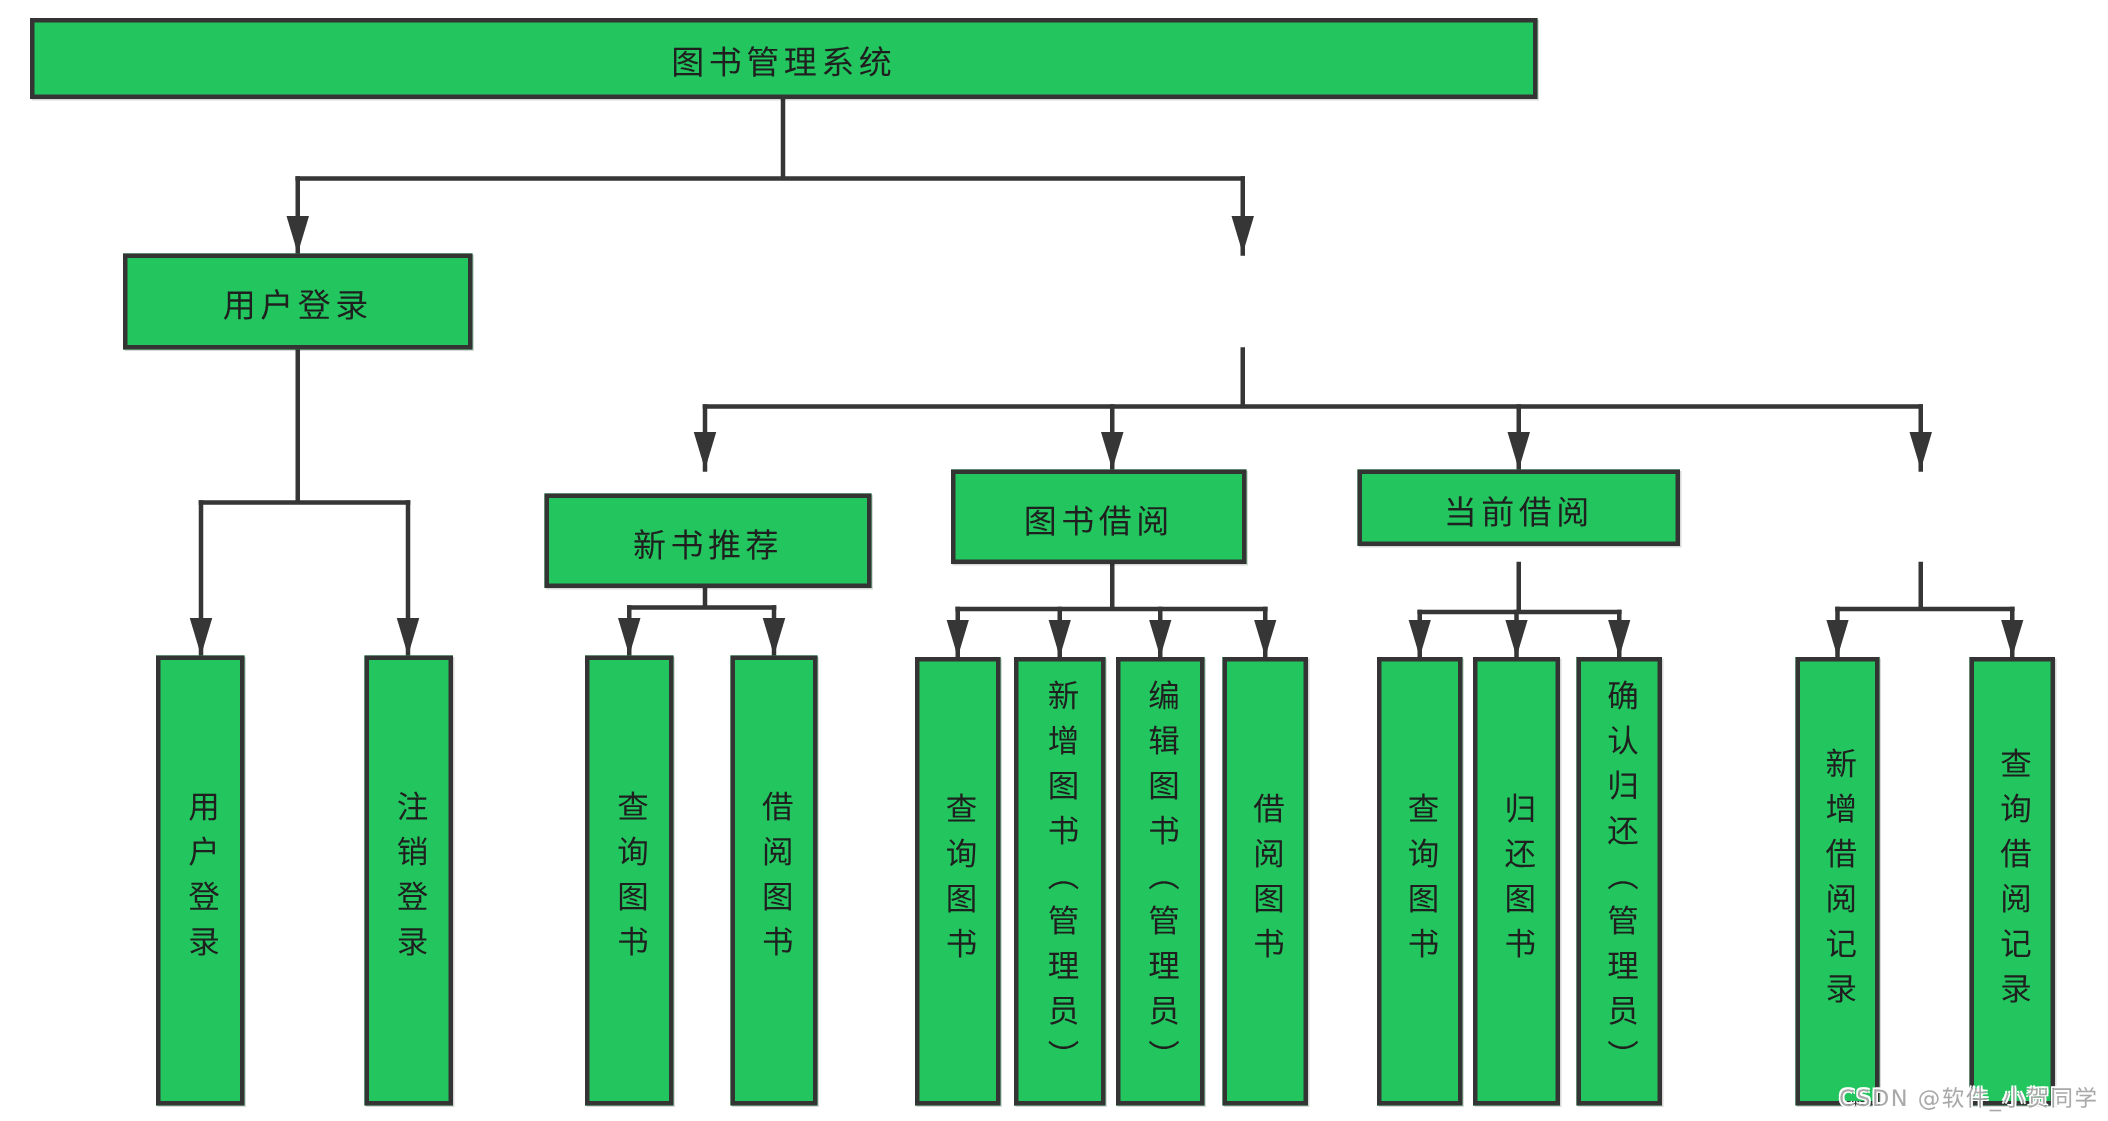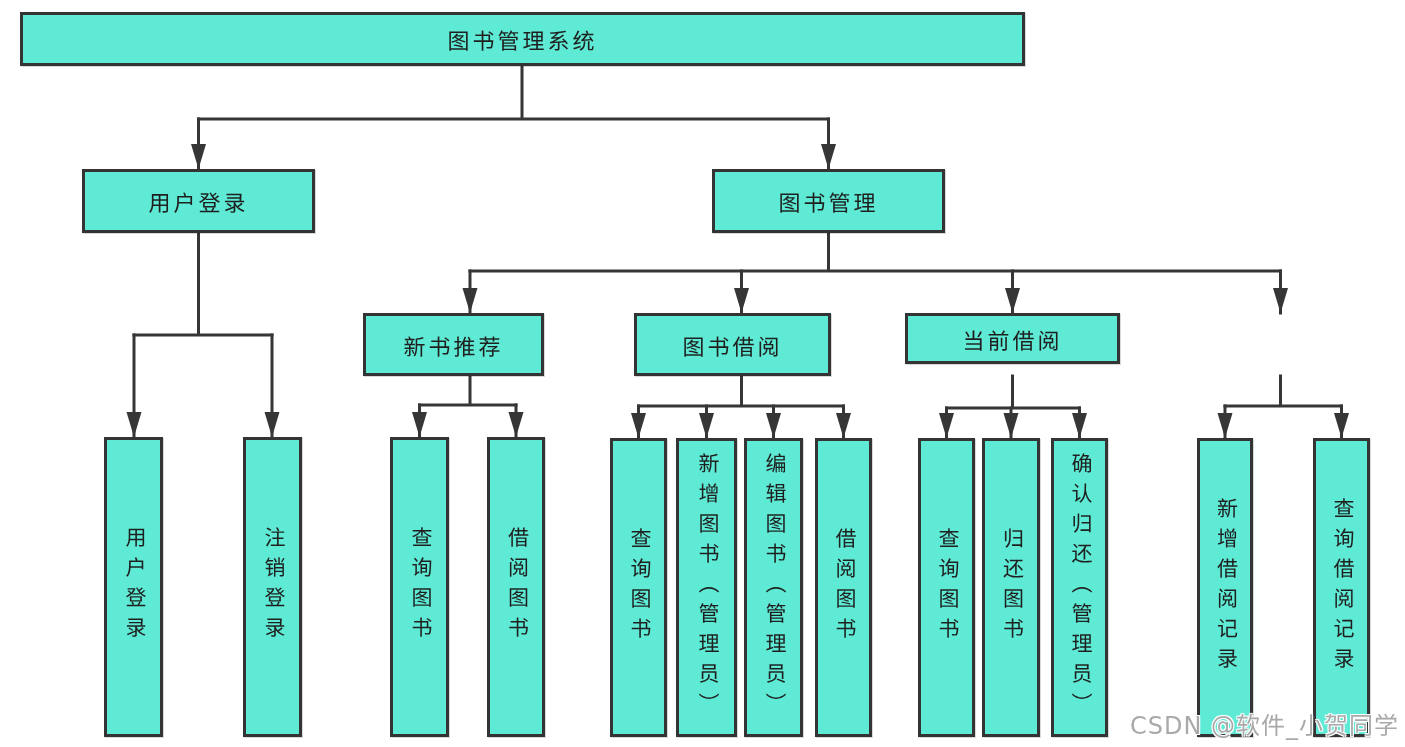--- a/index.html
+++ b/index.html
@@ -20,21 +20,21 @@
     left: 0;
     top: 0;
     width: 1405px;
     height: 747px;
     pointer-events: none;
   }
   .node {
     position: absolute;
     box-sizing: border-box;
     border: 3px solid #343434;
-    background: #5eead4;
+    background: #22c55e;
     display: flex;
     align-items: center;
     justify-content: center;
     box-shadow: 1px 1px 0 rgba(0,0,0,0.15);
   }
   .node .lbl {
     color: #1f1f1f;
     font-size: 22px;
     letter-spacing: 3px;
     white-space: nowrap;
@@ -44,21 +44,21 @@
     text-orientation: mixed;
     font-size: 21px;
     letter-spacing: 9px;
     line-height: 1;
     white-space: nowrap;
   }
   .watermark {
     position: absolute;
     right: 6px;
     bottom: 6px;
-    font-size: 24px;
+    font-size: 15px;
     color: #a9a9a9;
     letter-spacing: 1px;
     white-space: nowrap;
     text-shadow:
       -1px -1px 0 #ffffff,
        1px -1px 0 #ffffff,
       -1px  1px 0 #ffffff,
        1px  1px 0 #ffffff;
     margin-left: 40px;
   }
@@ -111,25 +111,22 @@
     </g>
   </svg>
 
   <div class="node" style="left:20px;top:12px;width:1005px;height:54px">
     <span class="lbl">图书管理系统</span>
   </div>
 
   <div class="node" style="left:82px;top:169px;width:233px;height:64px">
     <span class="lbl">用户登录</span>
   </div>
-  <div class="node" style="left:712px;top:169px;width:233px;height:64px">
-    <span class="lbl">图书管理</span>
-  </div>
 
-  <div class="node" style="left:363px;top:313px;width:181px;height:63px">
+  <div class="node" style="left:363px;top:329px;width:218px;height:63px">
     <span class="lbl">新书推荐</span>
   </div>
   <div class="node" style="left:634px;top:313px;width:197px;height:63px">
     <span class="lbl">图书借阅</span>
   </div>
   <div class="node" style="left:905px;top:313px;width:215px;height:51px">
     <span class="lbl">当前借阅</span>
   </div>
 
   <div class="node vnode" style="left:104px;top:437px;width:59px;height:300px">

